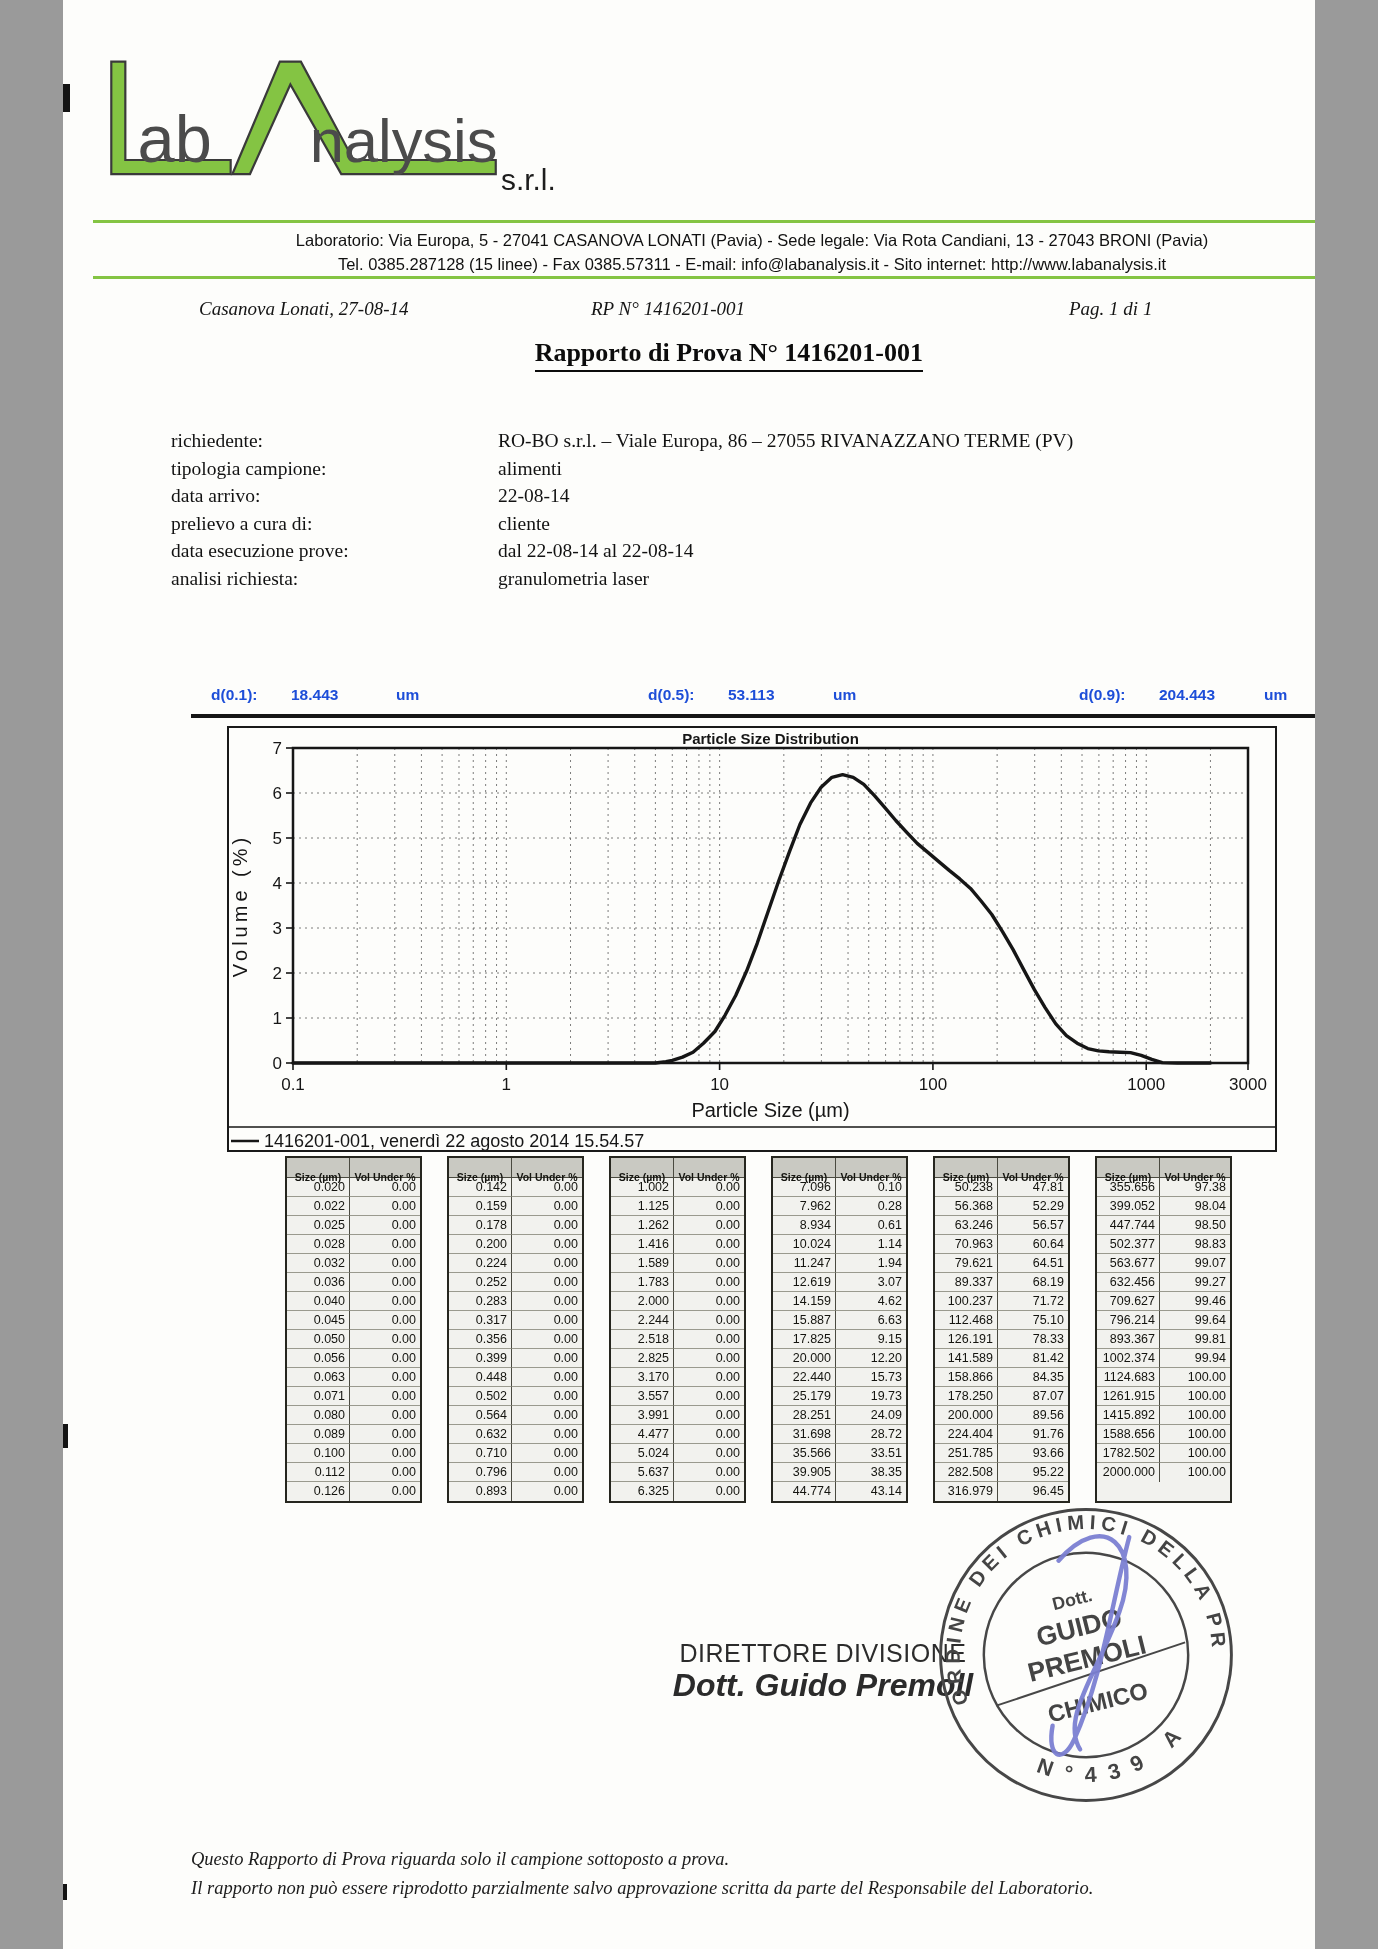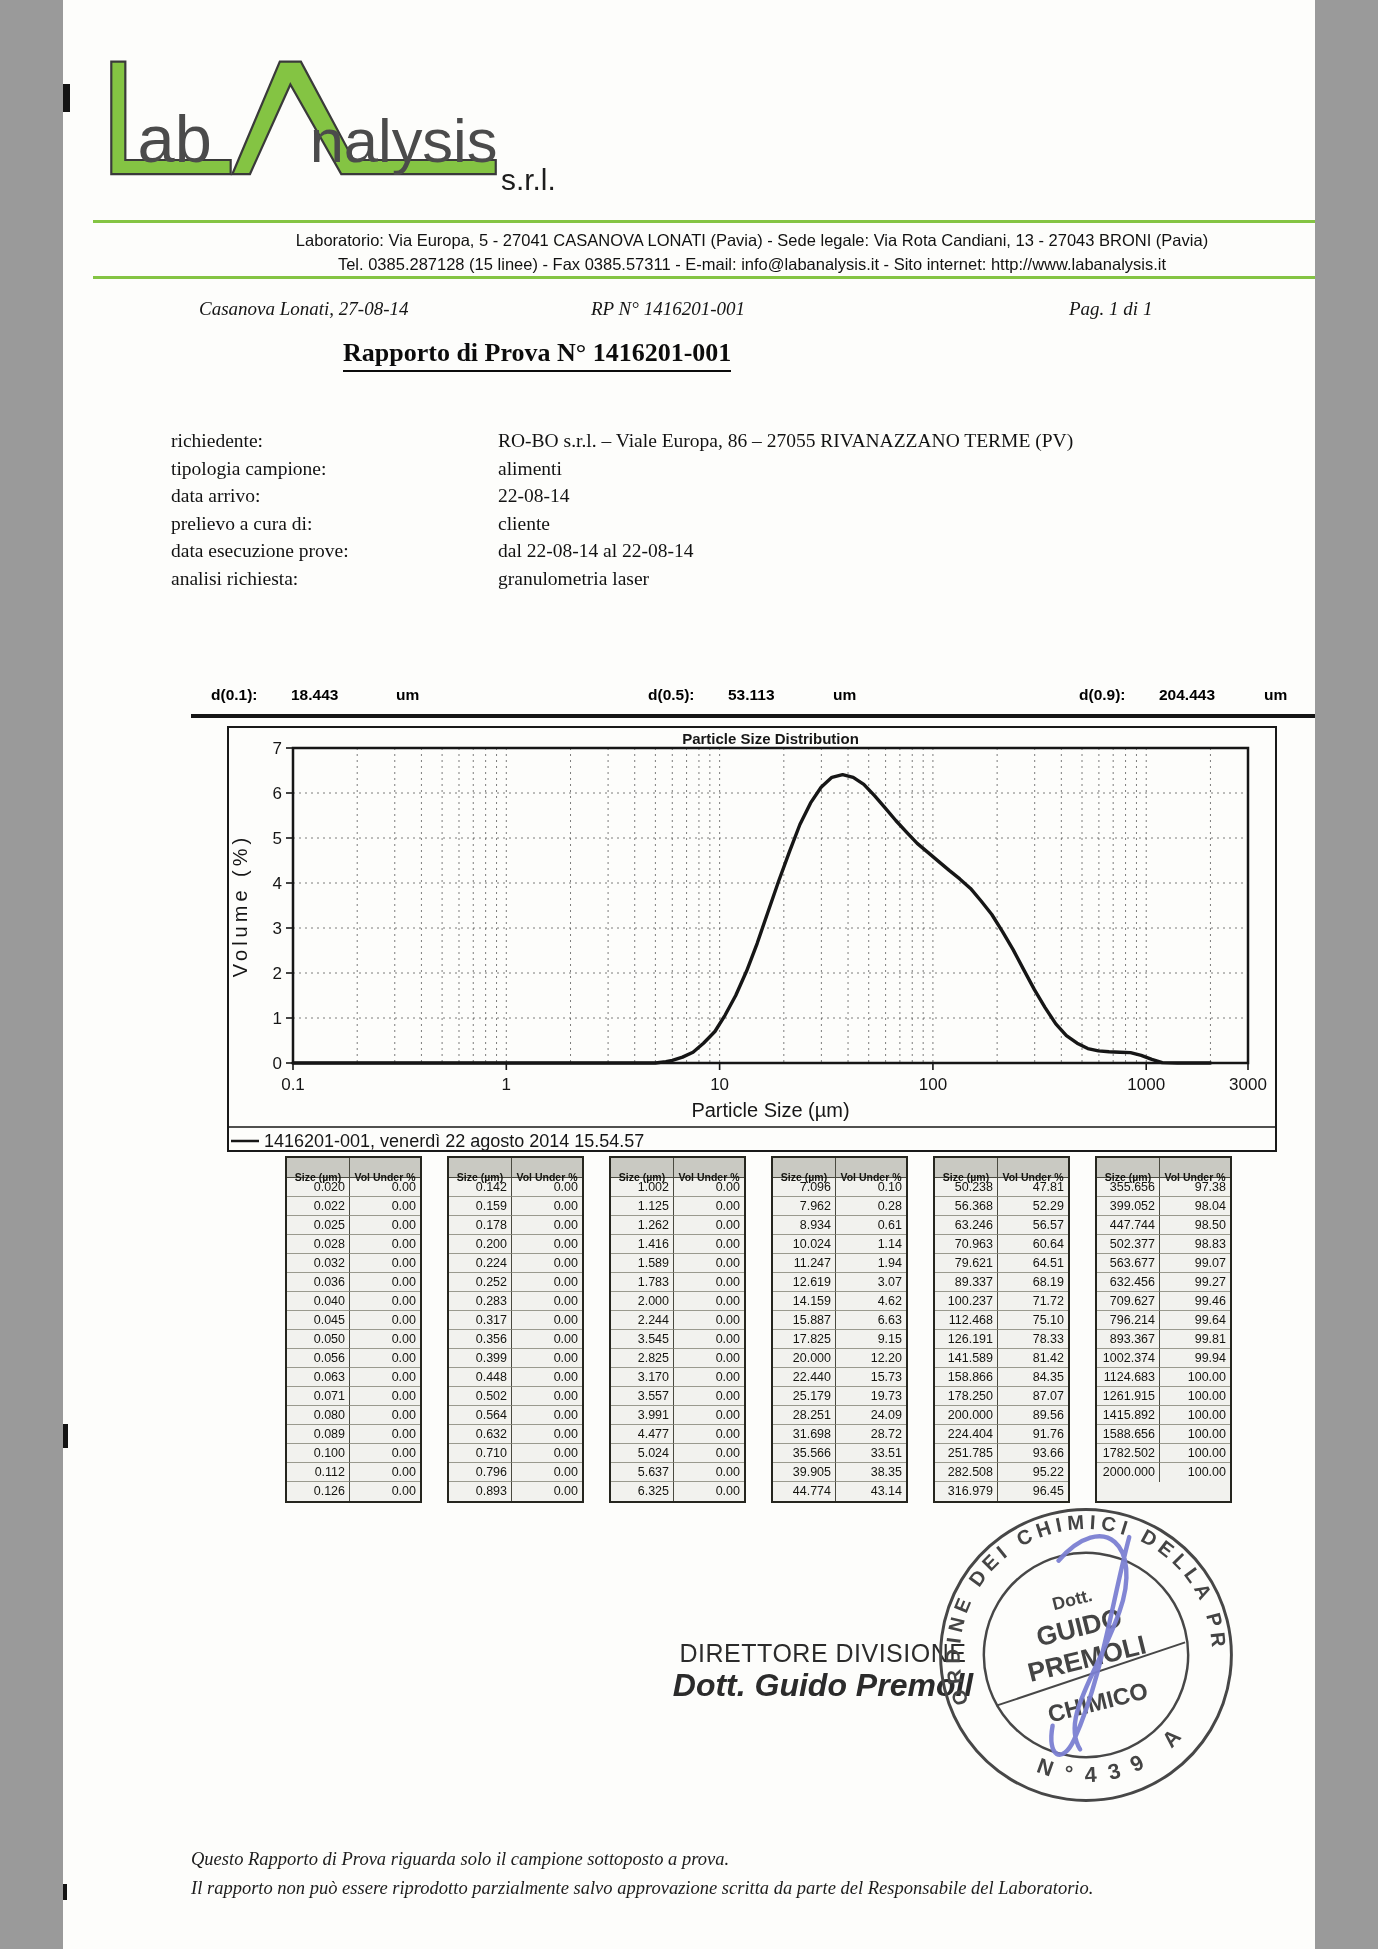--- a/index.html
+++ b/index.html
@@ -9,30 +9,30 @@
   .mark{position:absolute;background:#141414;}
   
   .grule{position:absolute;left:30px;width:1322px;height:3px;}
   
   .contact{position:absolute;left:0;top:228px;width:1378px;text-align:center;
            font-size:16.5px;line-height:24px;color:#111;}
   
   .meta{position:absolute;top:298px;font-family:"Liberation Serif",serif;
         font-style:italic;font-size:19px;color:#151515;}
   
-  .titlewrap{position:absolute;left:280px;top:338px;width:580px;text-align:left;}
+  .titlewrap{position:absolute;left:280px;top:338px;width:580px;text-align:right;}
   .titlewrap span{display:inline-block;font-family:"Liberation Serif",serif;font-weight:bold;
         font-size:26px;color:#0c0c0c;border-bottom:2.5px solid #0c0c0c;padding-bottom:2px;}
   
   .info{position:absolute;left:108px;top:430px;width:1100px;
         font-family:"Liberation Serif",serif;font-size:19.5px;color:#121212;}
   .info .irow{height:27.5px;}
   .info .ilabel{display:inline-block;width:327px;}
   
-  .dgroup{position:absolute;top:686px;font-size:15.5px;font-weight:bold;color:#000000;}
+  .dgroup{position:absolute;top:686px;font-size:15.5px;font-weight:bold;color:#1d4ed8;}
   .dgroup .dl{display:inline-block;width:80px;}
   .dgroup .dv{display:inline-block;width:105px;}
   .thickrule{position:absolute;left:128px;top:714px;width:1124px;height:4px;background:#151515;}
   
   .chartbox{position:absolute;left:164px;top:726px;width:1050px;height:426px;
             border:2px solid #191919;box-sizing:border-box;background:#fdfdfb;}
   .chartbox svg{width:100%;height:100%;display:block;}
   .grid{stroke:#5c5c5c;stroke-width:0.8;stroke-dasharray:2 4;}
   .axis-tick{stroke:#161616;stroke-width:1.6;}
   .curve{fill:none;stroke:#161616;stroke-width:3.4;stroke-linejoin:round;stroke-linecap:round;}
@@ -386,21 +386,21 @@
         </div>
         <div class="trow">
           <div class="tcell cs">2.000</div>
           <div class="tcell cv">0.00</div>
         </div>
         <div class="trow">
           <div class="tcell cs">2.244</div>
           <div class="tcell cv">0.00</div>
         </div>
         <div class="trow">
-          <div class="tcell cs">3.545</div>
+          <div class="tcell cs">2.518</div>
           <div class="tcell cv">0.00</div>
         </div>
         <div class="trow">
           <div class="tcell cs">2.825</div>
           <div class="tcell cv">0.00</div>
         </div>
         <div class="trow">
           <div class="tcell cs">3.170</div>
           <div class="tcell cv">0.00</div>
         </div>

